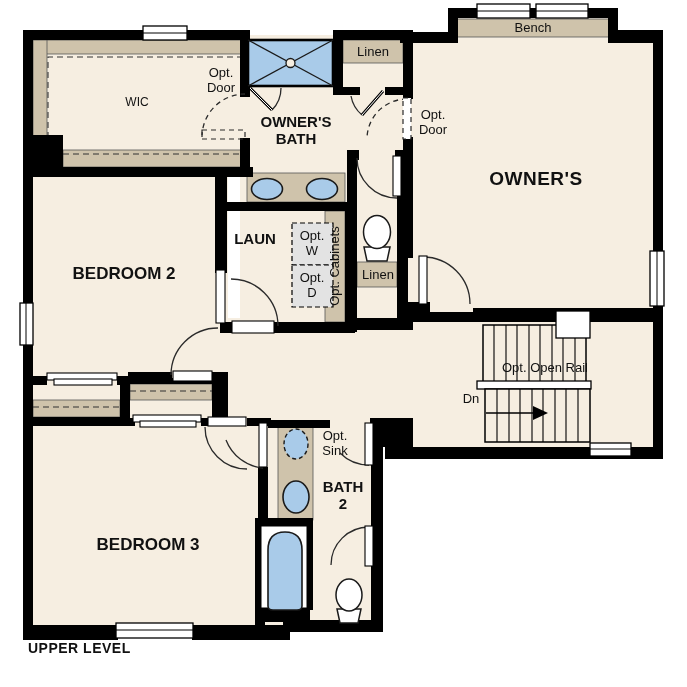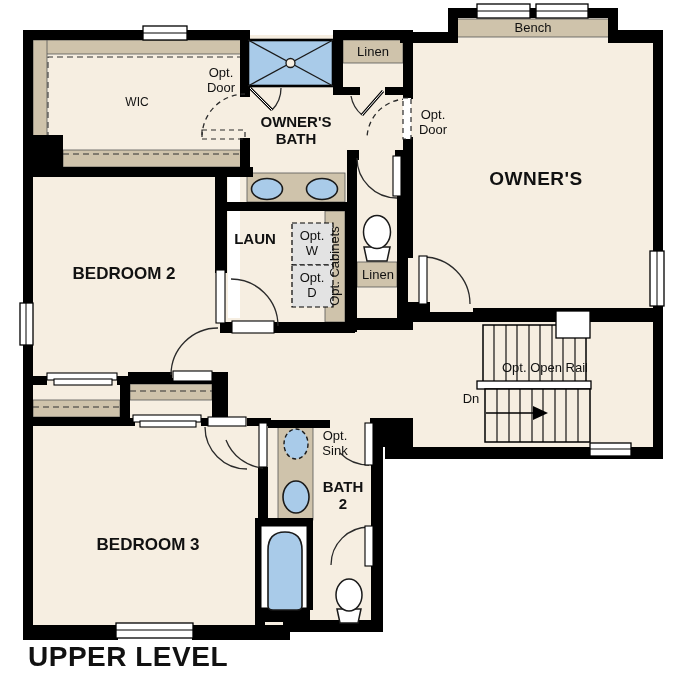--- a/index.html
+++ b/index.html
@@ -24,21 +24,21 @@
   .porc{fill:#fff;stroke:var(--outline);stroke-width:1.5;}
   .stair{fill:var(--floor);stroke:#000;stroke-width:1.5;}
   .sline{stroke:#000;stroke-width:1.1;}
   .wd{fill:var(--optional);stroke:#000;stroke-width:1.2;stroke-dasharray:5 3;}
   .lbl{position:absolute;transform:translate(-50%,-50%);text-align:center;
        font-size:13px;line-height:1.12;white-space:nowrap;}
   .room{font-size:15px;font-weight:bold;}
   .big{font-size:19px;font-weight:bold;letter-spacing:.5px;}
   .b2b3{font-size:17px;font-weight:bold;}
   .vert{transform:translate(-50%,-50%) rotate(-90deg);}
-  #title{position:absolute;left:28px;top:641px;font-size:28px;font-weight:bold;
+  #title{position:absolute;left:28px;top:641px;font-size:14px;font-weight:bold;
          letter-spacing:.5px;transform:none;text-align:center;}
 </style>
 </head>
 <body>
 
 <div id="plan">
 <svg width="687" height="687" viewBox="0 0 687 687">
 
   <g>
     <rect class="floor" x="28" y="35" width="220" height="140"></rect>

